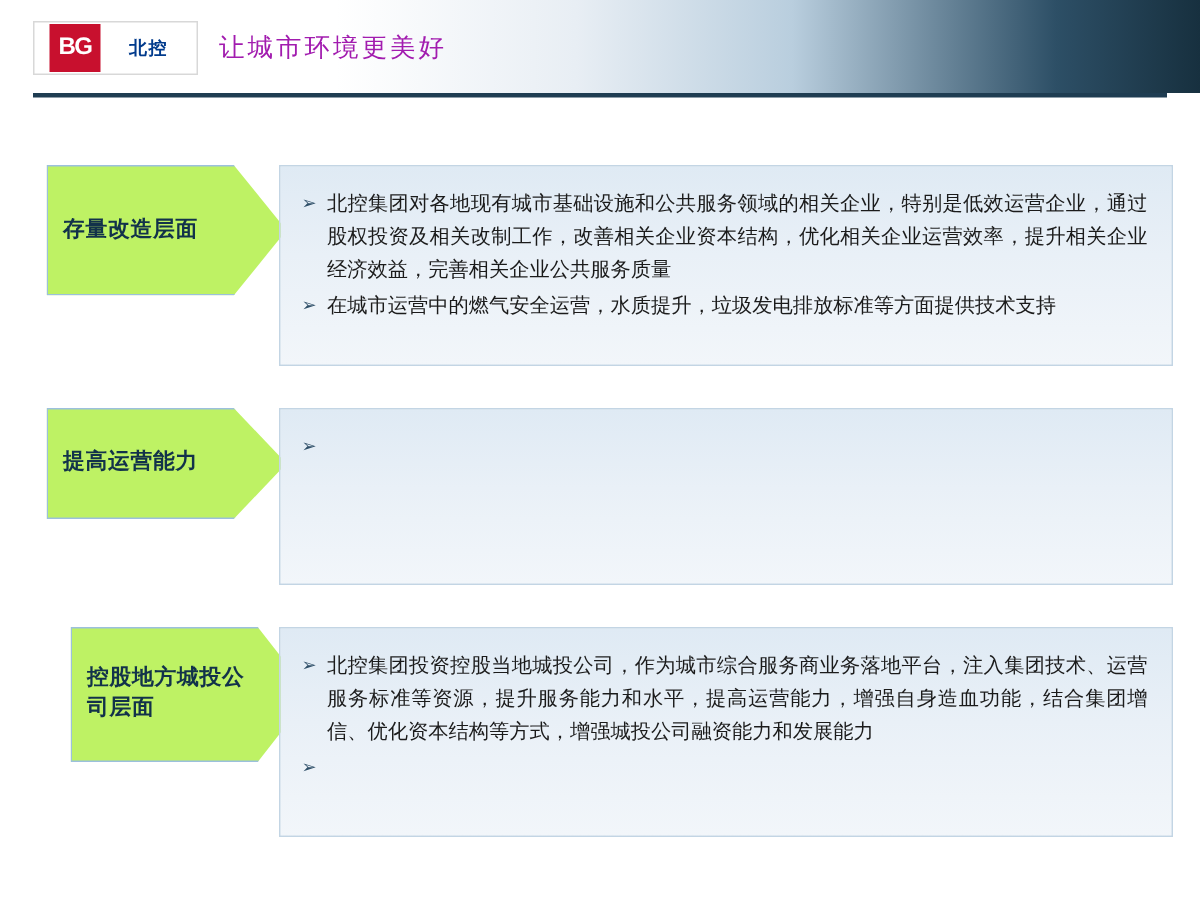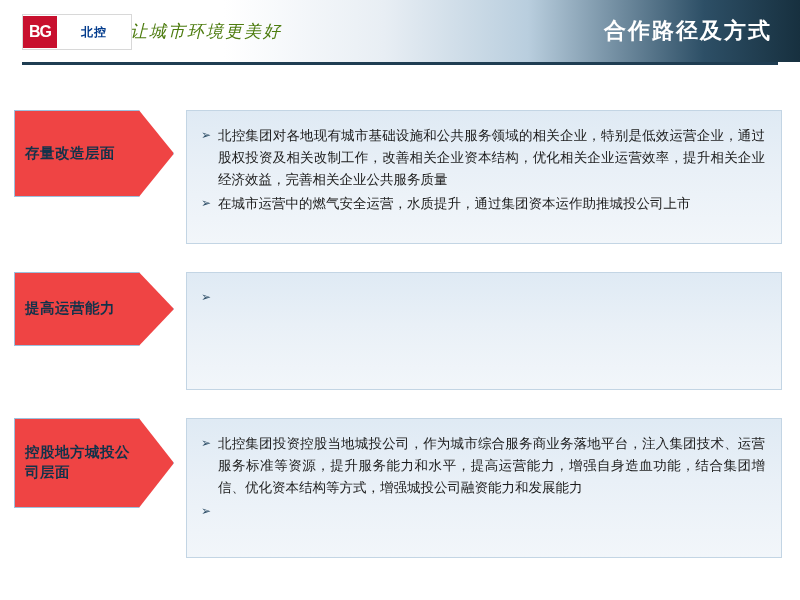--- a/index.html
+++ b/index.html
@@ -52,46 +52,45 @@
     width: 108px;
     height: 34px;
     background: #ffffff;
     border: 1px solid #d8d8d8;
     display: flex;
     align-items: center;
   }
   .logo-mark {
     width: 34px;
     height: 32px;
-    margin-left: 0;
+    margin-left: 10px;
     background: #c8102e;
     color: #ffffff;
     font-weight: bold;
     font-size: 16px;
     display: flex;
     align-items: center;
     justify-content: center;
     letter-spacing: -1px;
   }
   .logo-text {
     flex: 1;
     color: #003a8c;
     font-weight: bold;
     font-size: 12px;
     text-align: center;
     letter-spacing: 1px;
   }
   .tagline {
     position: absolute;
-    left: 130px;
+    left: 146px;
     top: 20px;
     font-size: 17px;
-    color: #4d7c0f;
+    color: #a21caf;
     letter-spacing: 2px;
-    font-style: italic;
   }
   .slide-title {
     position: absolute;
     right: 28px;
     top: 16px;
     font-size: 22px;
     font-weight: bold;
     color: #ffffff;
     letter-spacing: 2px;
   }
@@ -101,43 +100,43 @@
     position: absolute;
     left: 0;
     width: 800px;
   }
   .row-1 { top: 110px; }
   .row-2 { top: 272px; }
   .row-3 { top: 418px; }
 
   .pentagon {
     position: absolute;
-    left: 14px;
+    left: 31px;
     width: 158px;
-    background: #ef4444;
+    background: #bef264;
     border: 1px solid #9cc0dd;
     clip-path: polygon(0 0, 78% 0, 100% 50%, 78% 100%, 0 100%);
     display: flex;
     align-items: center;
     justify-content: flex-start;
   }
   .pentagon-label {
     display: block;
     width: 118px;
     padding-left: 10px;
     font-size: 14.5px;
     font-weight: bold;
     color: #12324a;
     line-height: 1.35;
     text-align: left;
     letter-spacing: 0.5px;
   }
   .p-h1 { height: 85px; }
   .p-h2 { height: 72px; }
-  .p-h3 { height: 88px; }
+  .p-h3 { height: 88px; margin-left: 16px; }
 
   .panel {
     position: absolute;
     left: 186px;
     width: 596px;
     background: linear-gradient(to bottom, #dfeaf4 0%, #e9f0f7 45%, #f2f6fa 100%);
     border: 1px solid #c3d5e4;
     box-sizing: border-box;
     padding: 14px 16px 12px 14px;
   }
@@ -168,36 +167,35 @@
 
 <div class="slide">
 
   <div class="header">
     <div class="header-bg"></div>
     <div class="logo">
       <div class="logo-mark">BG</div>
       <div class="logo-text">北控</div>
     </div>
     <div class="tagline">让城市环境更美好</div>
-    <div class="slide-title">合作路径及方式</div>
     <div class="header-rule"></div>
   </div>
 
   <div class="row row-1">
     <div class="pentagon p-h1">
       <span class="pentagon-label">存量改造层面</span>
     </div>
     <div class="panel panel-1">
       <div class="bullet">
         <span class="arrow">➢</span>
         <span>北控集团对各地现有城市基础设施和公共服务领域的相关企业，特别是低效运营企业，通过股权投资及相关改制工作，改善相关企业资本结构，优化相关企业运营效率，提升相关企业经济效益，完善相关企业公共服务质量</span>
       </div>
       <div class="bullet">
         <span class="arrow">➢</span>
-        <span>在城市运营中的燃气安全运营，水质提升，通过集团资本运作助推城投公司上市</span>
+        <span>在城市运营中的燃气安全运营，水质提升，垃圾发电排放标准等方面提供技术支持</span>
       </div>
     </div>
   </div>
 
   <div class="row row-2">
     <div class="pentagon p-h2">
       <span class="pentagon-label">提高运营能力</span>
     </div>
     <div class="panel panel-2">
       <div class="bullet">

